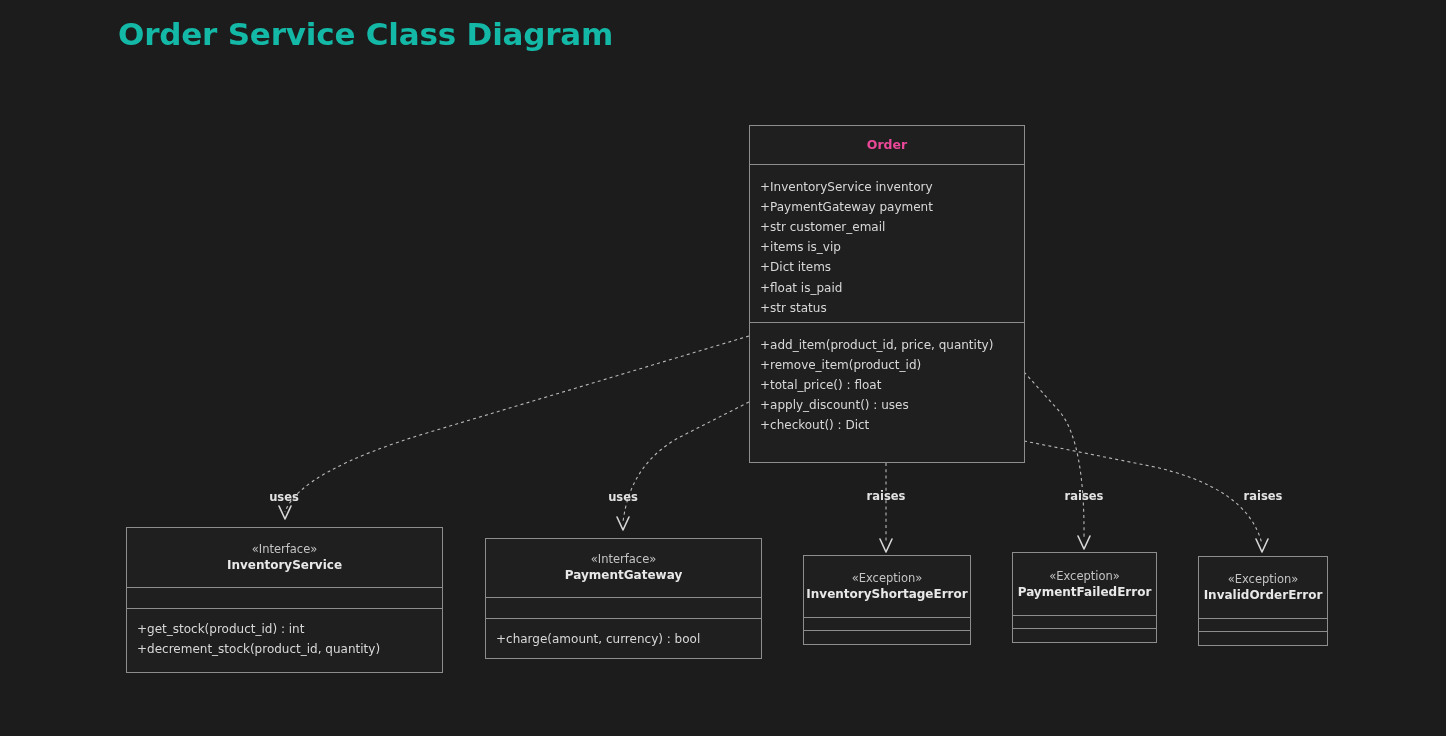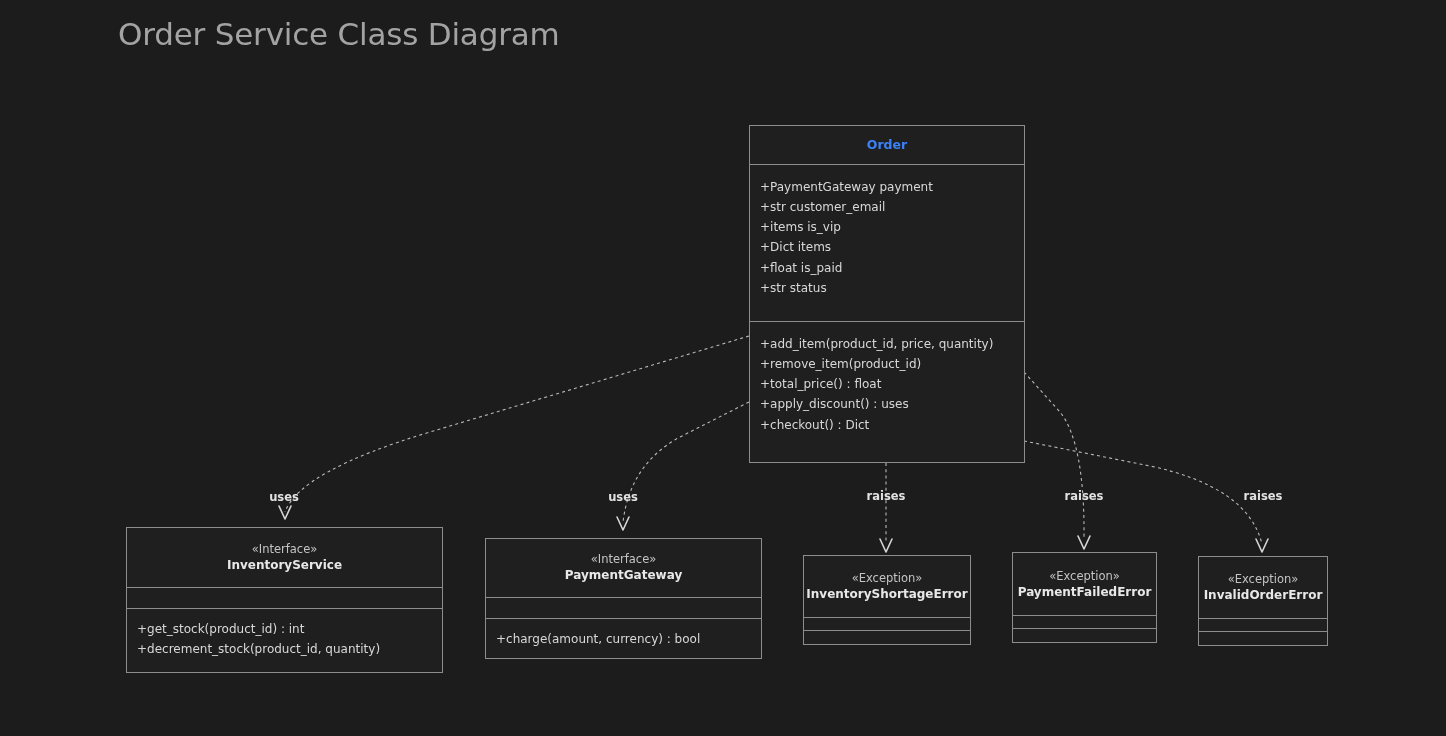--- a/index.html
+++ b/index.html
@@ -22,22 +22,22 @@
     left: 0; top: 0;
     width: 1446px;
     height: 736px;
   }
 
   .page-title {
     position: absolute;
     left: 118px;
     top: 16px;
     font-size: 31px;
-    font-weight: normal;
-    color: #a3a3a3;
+    font-weight: bold;
+    color: #14b8a6;
     letter-spacing: -0.2px;
     white-space: nowrap;
   }
 
   
   #edge-layer {
     position: absolute;
     left: 0; top: 0;
     width: 1446px;
     height: 736px;
@@ -94,21 +94,21 @@
     white-space: nowrap;
   }
   .class-name {
     color: #e8e8e8;
     font-size: 12px;
     font-weight: bold;
     line-height: 17px;
     white-space: nowrap;
   }
   .class-name-solo {
-    color: #3b82f6;
+    color: #ec4899;
     font-size: 12.5px;
     font-weight: bold;
     white-space: nowrap;
   }
 
   .member-list {
     padding: 12px 10px 10px 10px;
   }
   .member-list.tight {
     padding: 10px 10px 9px 10px;
@@ -164,20 +164,21 @@
       <path class="edge-head" d="M 1256 539 L 1262 552 L 1268 539"></path>
       <text class="edge-label" x="1263" y="500">raises</text>
     </g>
   </svg>
 
   <div class="uml-class" style="left:749px; top:125px; width:276px; height:338px;">
     <div class="uml-compartment cmp-header" style="height:38px;">
       <div class="class-name-solo">Order</div>
     </div>
     <div class="uml-compartment member-list" style="height:158px;">
+      <div class="member">+InventoryService inventory</div>
       <div class="member">+PaymentGateway payment</div>
       <div class="member">+str customer_email</div>
       <div class="member">+items is_vip</div>
       <div class="member">+Dict items</div>
       <div class="member">+float is_paid</div>
       <div class="member">+str status</div>
     </div>
     <div class="uml-compartment member-list" style="height:142px;">
       <div class="member">+add_item(product_id, price, quantity)</div>
       <div class="member">+remove_item(product_id)</div>

